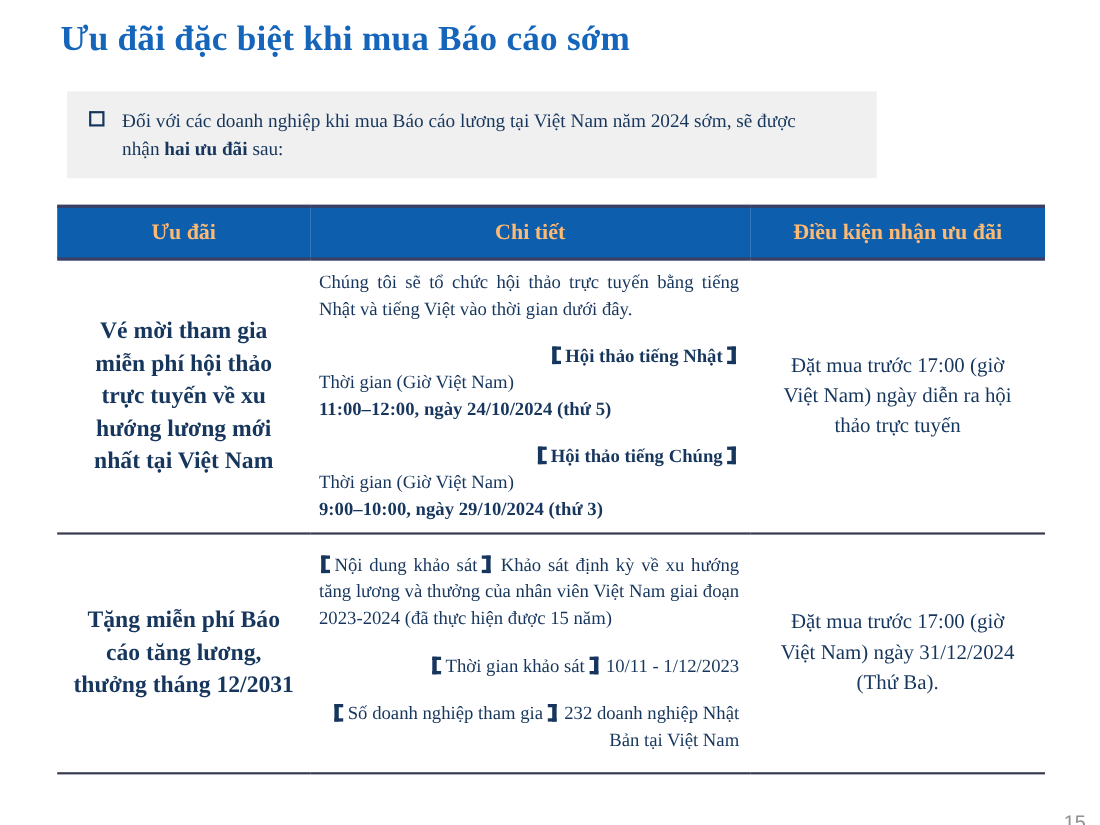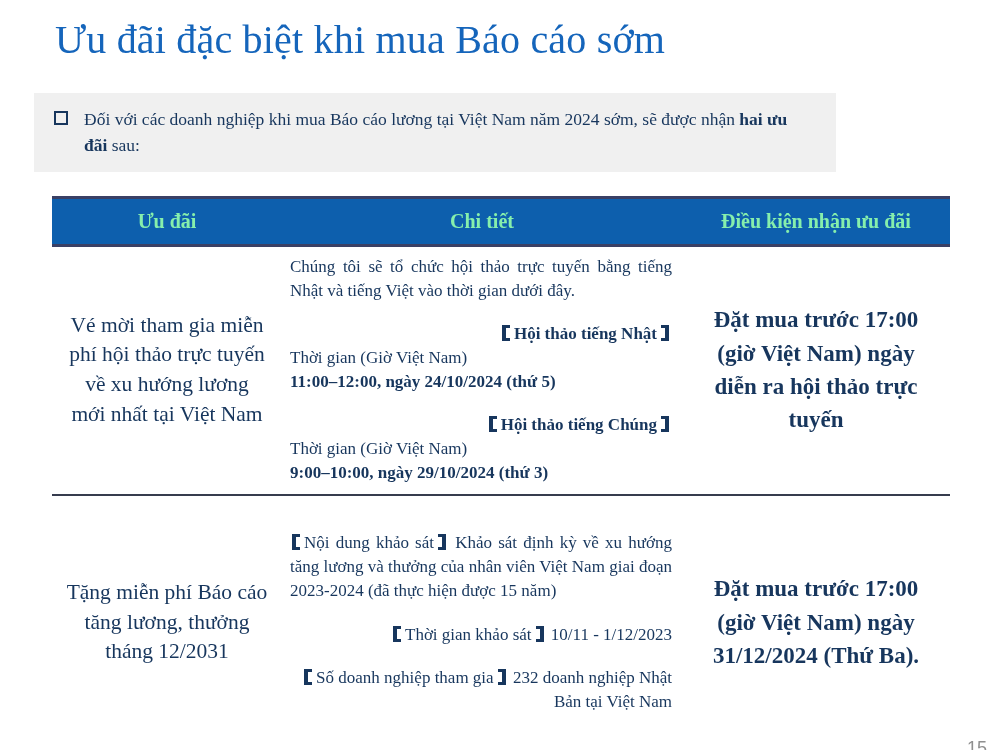--- a/index.html
+++ b/index.html
@@ -17,30 +17,30 @@
     background:#ffffff;
     font-family:"Liberation Serif","DejaVu Serif",serif;
     color:var(--text-navy);
     overflow:hidden;
   }
   .slide{position:relative;width:1000px;height:750px;background:#fff;}
 
   
   .page-title{
     margin:16px 0 0 55px;
-    font-size:40px;
-    font-weight:normal;
+    font-size:32px;
+    font-weight:bold;
     color:var(--title-blue);
     letter-spacing:.2px;
   }
 
   
   .intro-box{
-    margin:30px 0 0 34px;
-    width:802px;
+    margin:30px 0 0 61px;
+    width:736px;
     min-height:78px;
     background:var(--intro-bg);
     padding:13px 42px 13px 14px;
     display:flex;
     align-items:flex-start;
   }
   .sq-bullet{
     flex:0 0 auto;
     width:14px;height:14px;
     border:2px solid var(--text-navy);
@@ -61,51 +61,51 @@
     table-layout:fixed;
   }
   col.c1{width:230px;}
   col.c2{width:400px;}
   col.c3{width:268px;}
   thead th{
     height:48px;
     background:var(--header-blue);
     border-top:3px solid var(--header-border);
     border-bottom:3px solid var(--header-border);
-    color:#86efac;
+    color:#fdba74;
     font-size:20px;
     font-weight:bold;
     text-align:center;
     vertical-align:middle;
   }
   tbody td{
     border-bottom:2px solid var(--row-divider);
     vertical-align:middle;
   }
   tr.r1 td{height:228px;}
-  tr.r2 td{height:256px;}
+  tr.r2 td{height:218px;}
   td.offer{
     text-align:center;
-    font-weight:normal;
+    font-weight:bold;
     font-size:21.5px;
     line-height:1.38;
     padding:0 14px;
   }
   td.details{
     font-size:17px;
     line-height:1.42;
     padding:8px 10px 8px 8px;
   }
   td.details p.just{text-align:justify;text-justify:inter-word;}
   td.details p.gap{margin-top:19px;text-align:right;}
   td.details p.b{font-weight:bold;}
   td.cond{
     text-align:center;
-    font-weight:bold;
-    font-size:23px;
+    font-weight:normal;
+    font-size:19px;
     line-height:1.45;
     padding:16px 24px;
   }
 
   
   .lb,.rb{
     display:inline-block;
     width:8px;height:16px;
     vertical-align:-2px;
   }

